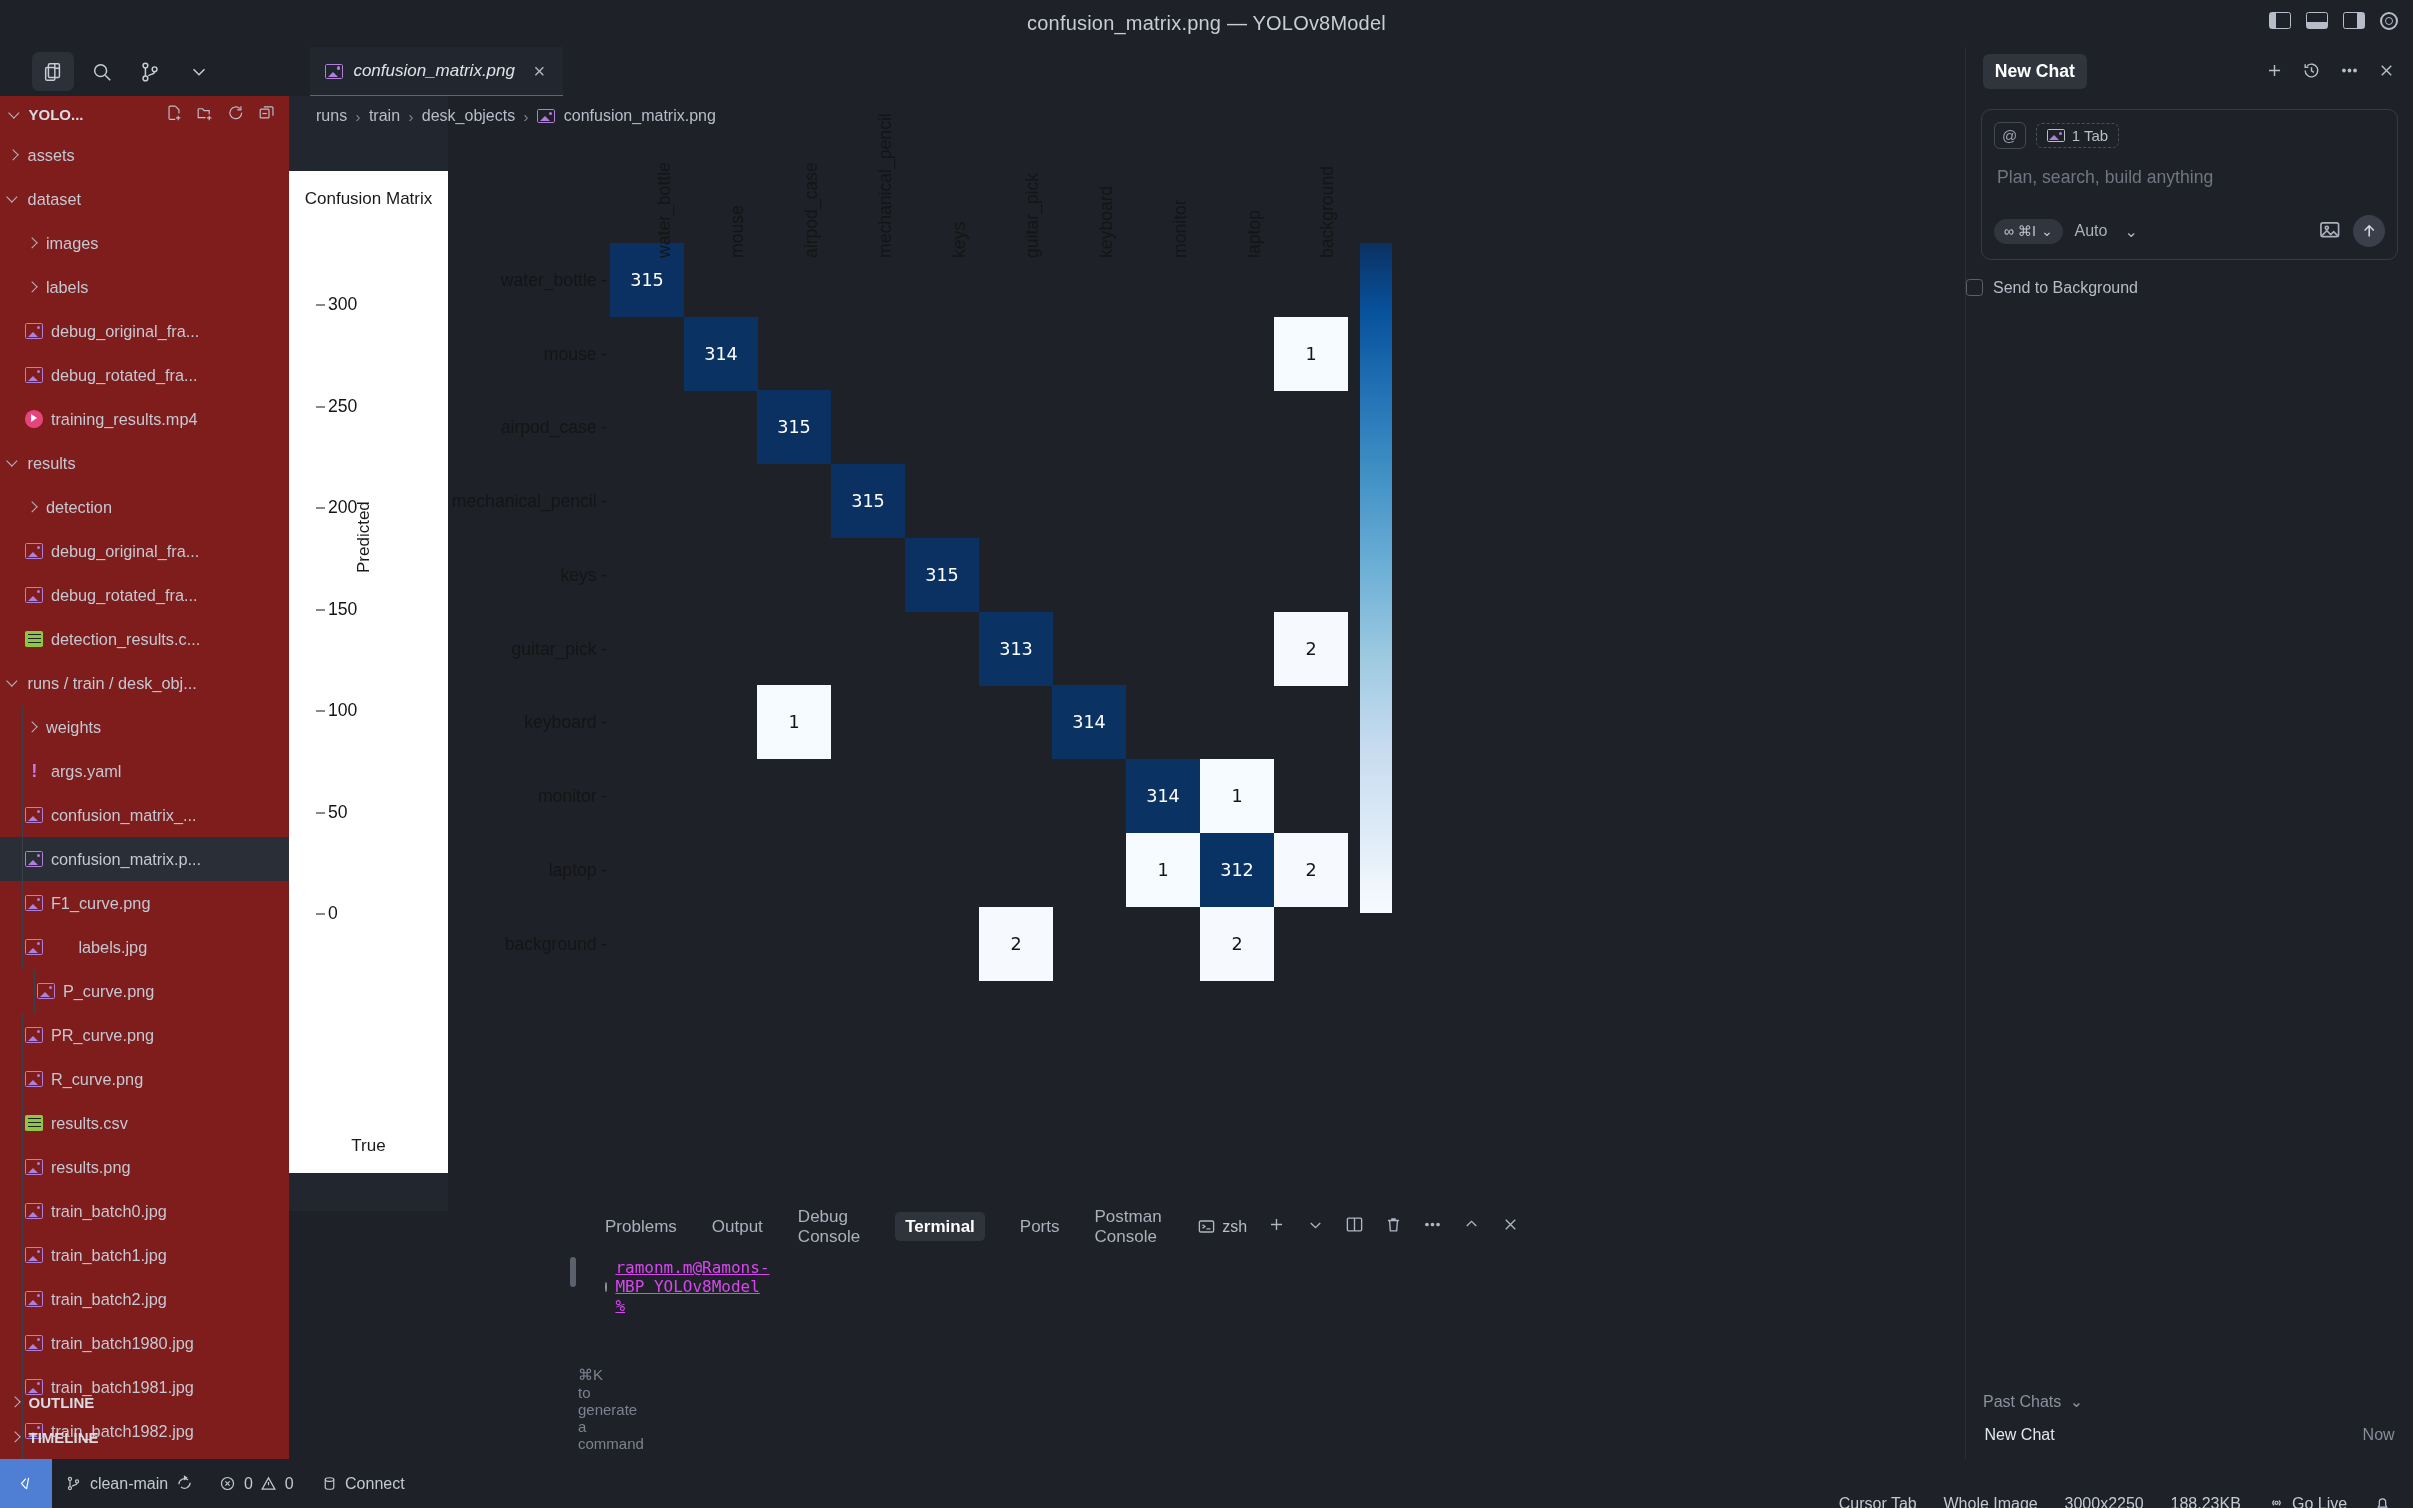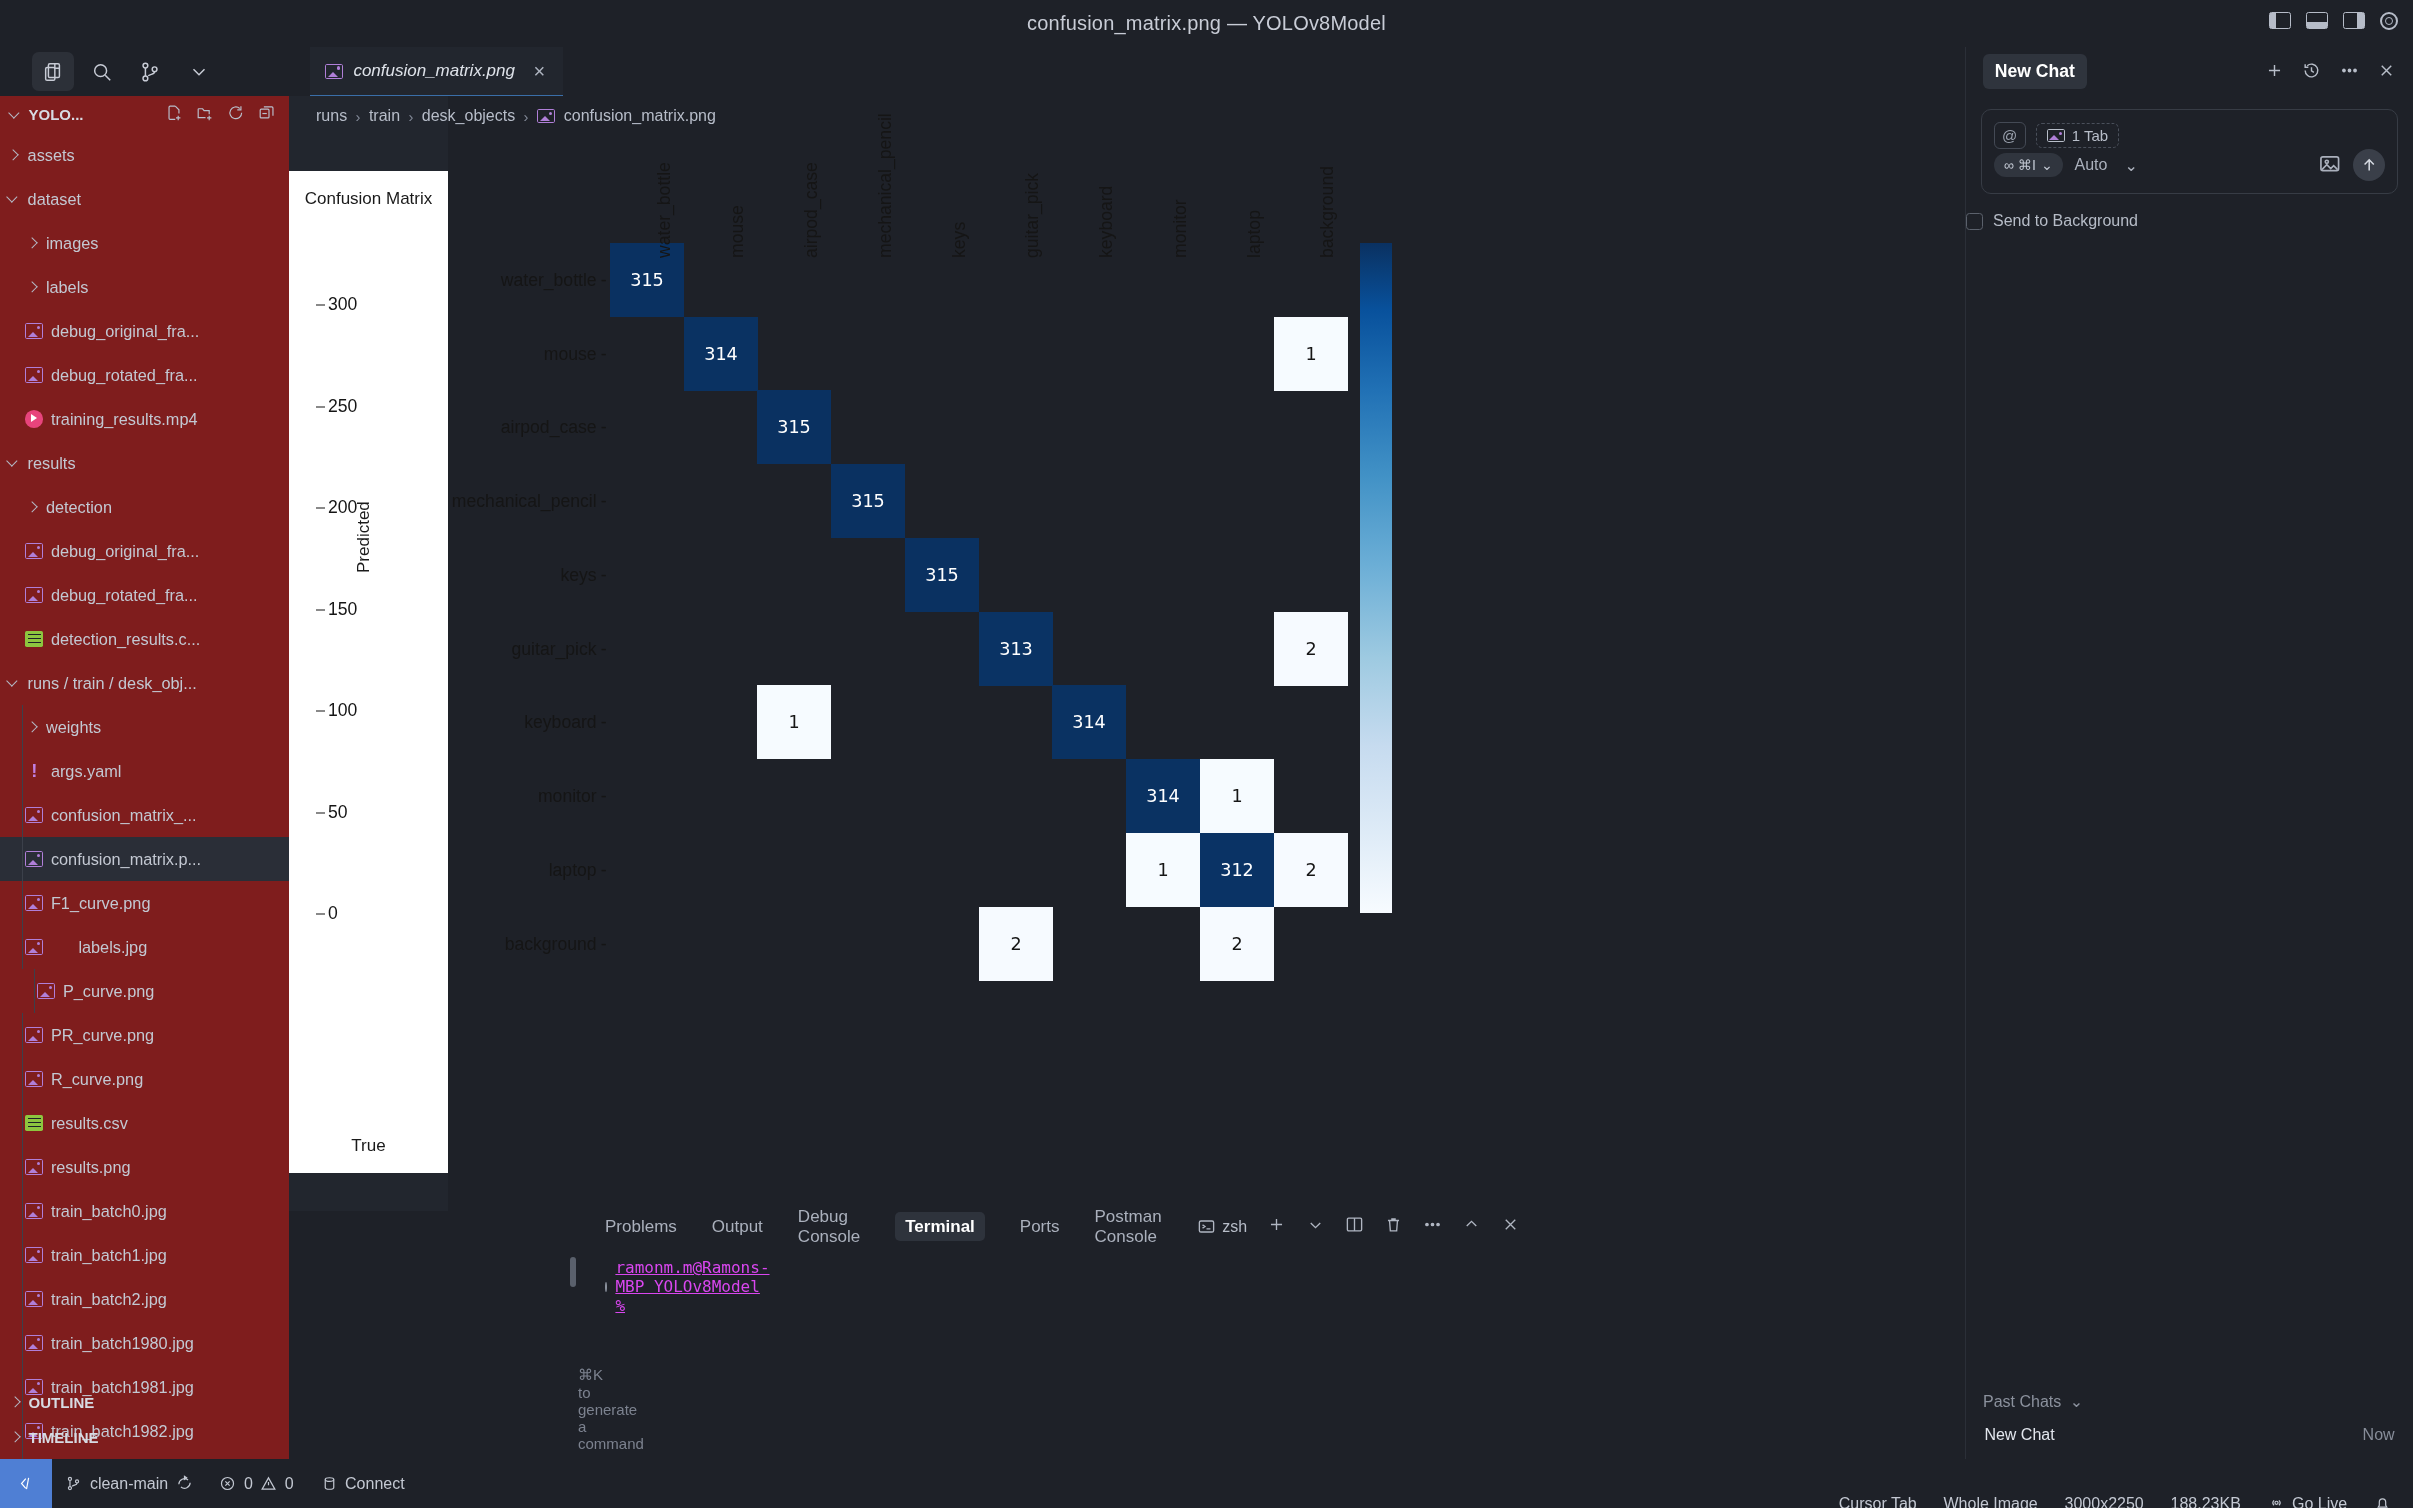--- a/index.html
+++ b/index.html
@@ -575,20 +575,21 @@
   </div>
 
   <div id="composer">
     <div class="ctxrow">
       <span class="chip-at">@</span>
       <span class="chip-tab">
         <span class="fic fic-img" style="width:15px;height:12.6px;border-color:#b8bec9"></span>
         <span>1 Tab</span>
       </span>
     </div>
+    <div class="ph">Plan, search, build anything</div>
     <div class="bottomrow">
       <span class="pill">
         <span>∞ ⌘I</span>
         <span>⌄</span>
       </span>
       <span class="automodel">
         <span>Auto</span>
         <span>⌄</span>
       </span>
       <span class="right">

